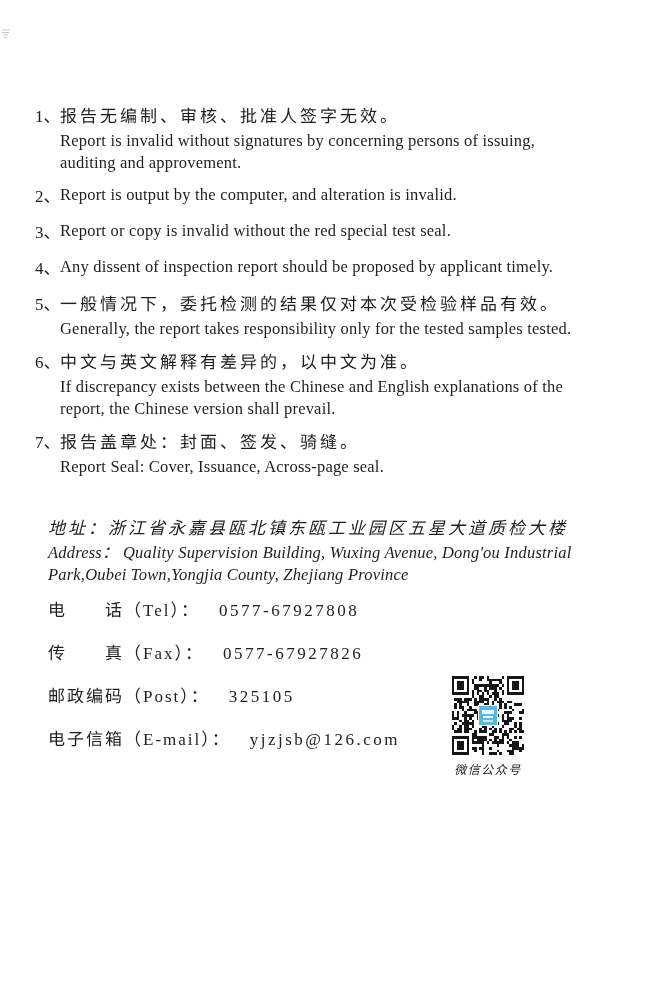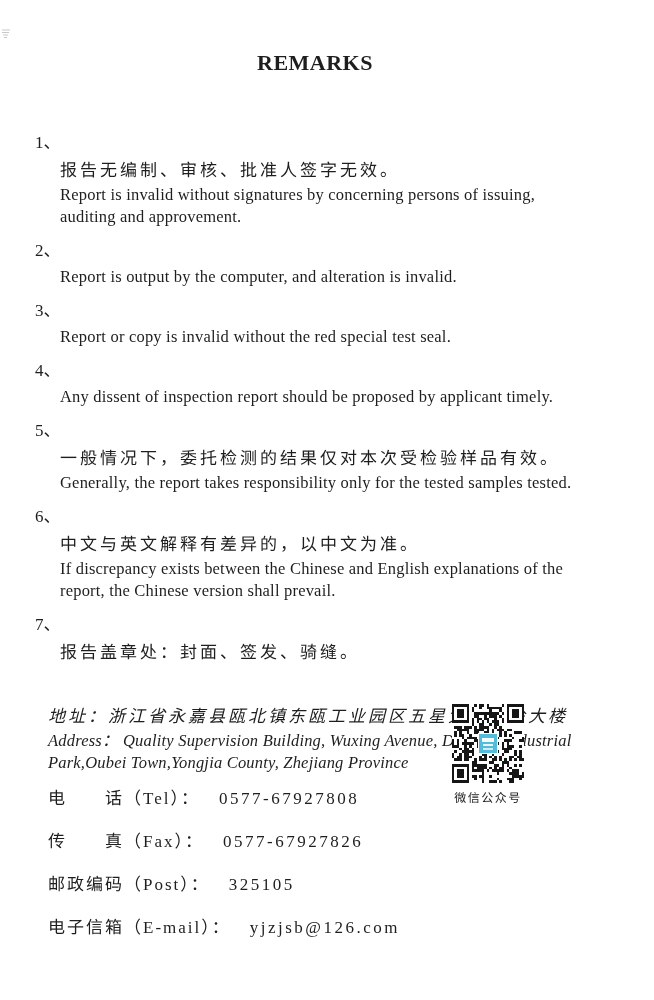--- a/index.html
+++ b/index.html
@@ -16,42 +16,41 @@
   .artifact{position:absolute;left:1px;top:28px;opacity:.55;}
   .title{
     margin:0 0 0 35px;width:560px;
     text-align:center;
     font-size:22px;font-weight:700;
     line-height:26px;letter-spacing:.5px;
   }
   .items{margin:54px 0 0 35px;width:605px;}
   .item{display:flex;margin-bottom:10px;}
   .item-num{flex:none;width:25px;font-size:17px;line-height:26px;}
-  .item-body{flex:1;margin-top:28px;}
+  .item-body{flex:1;}
   .cn-line{font-size:17px;line-height:26px;letter-spacing:3px;}
   .en-lines{font-size:16.5px;line-height:22px;letter-spacing:.2px;white-space:pre-wrap;}
   .address{margin:38px 0 0 48px;width:592px;font-style:italic;}
   .contacts{margin:13px 0 0 48px;}
   .contact-row{margin-bottom:19px;font-size:17px;line-height:24px;}
   .c-label{letter-spacing:2px;text-align:right;}
   .c-value{letter-spacing:2.5px;margin-left:19px;text-align:center;}
-  .qr-block{position:absolute;left:452px;top:704px;width:72px;text-align:center;}
+  .qr-block{position:absolute;left:452px;top:676px;width:72px;text-align:center;font-style:italic;}
   .qr-svg{display:block;width:72px;height:79px;shape-rendering:crispEdges;}
   .qr-caption{margin-top:5px;font-size:12px;letter-spacing:1.5px;white-space:nowrap;color:#1e1e1e;}
 </style>
 </head>
 <body>
 
 <div class="page">
 
   <svg class="artifact" width="12" height="12">
     <path d="M1 2 h8 M1 4.5 h7 M2 7 h5 M3 9.5 h3" stroke="#9a9a9a" stroke-width="1.2" fill="none"></path>
   </svg>
 
-  <h1 class="title">REMARKS</h1>
 
   <div class="items">
     <div class="item">
       <span class="item-num">1、</span>
       <div class="item-body">
         <div class="cn-line">报告无编制、审核、批准人签字无效。</div>
         <div class="en-lines">Report is invalid without signatures by concerning persons of issuing,
 auditing and approvement.</div>
       </div>
     </div>
@@ -85,20 +84,21 @@
       <div class="item-body">
         <div class="cn-line">中文与英文解释有差异的，以中文为准。</div>
         <div class="en-lines">If discrepancy exists between the Chinese and English explanations of the
 report, the Chinese version shall prevail.</div>
       </div>
     </div>
     <div class="item">
       <span class="item-num">7、</span>
       <div class="item-body">
         <div class="cn-line">报告盖章处：封面、签发、骑缝。</div>
+        <div class="en-lines">Report Seal: Cover, Issuance, Across-page seal.</div>
       </div>
     </div>
   </div>
 
   <div class="address">
     <div class="cn-line">地址：浙江省永嘉县瓯北镇东瓯工业园区五星大道质检大楼</div>
     <div class="en-lines">Address： Quality Supervision Building, Wuxing Avenue, Dong'ou Industrial
 Park,Oubei Town,Yongjia County, Zhejiang Province</div>
   </div>
 

